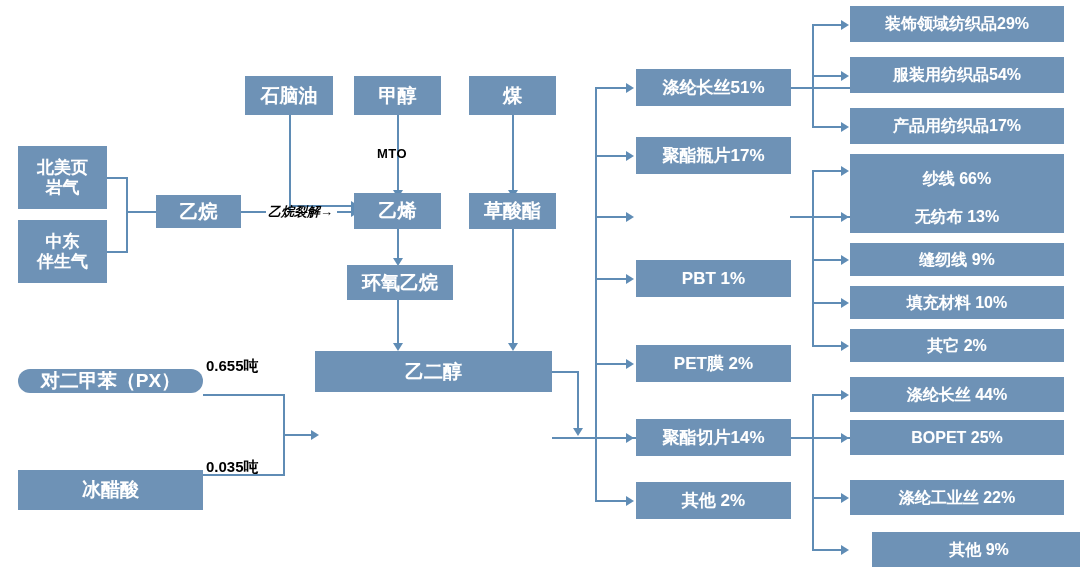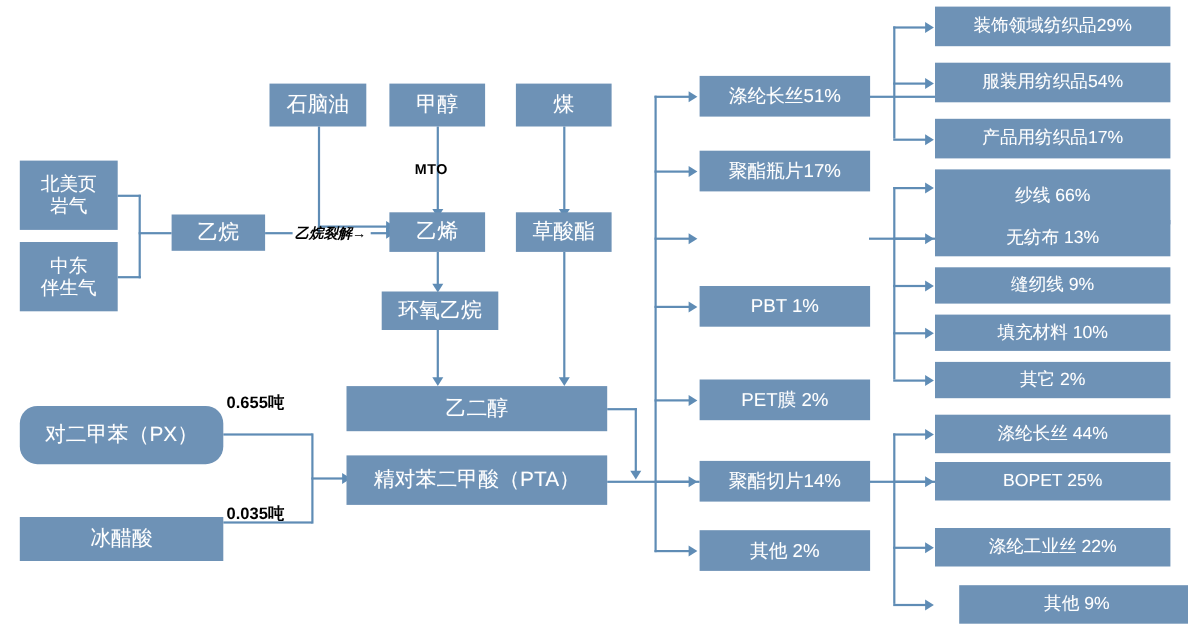--- a/index.html
+++ b/index.html
@@ -10,21 +10,21 @@
     font-family:"Liberation Sans","DejaVu Sans",sans-serif;
     overflow:hidden;
   }
   #stage{position:relative;width:1080px;height:578px;}
 
   
   .node{
     position:absolute;
     background:#6e92b6;
     color:#ffffff;
-    font-weight:normal;
+    font-weight:bold;
     display:flex;
     align-items:center;
     justify-content:center;
     text-align:center;
     line-height:1.12;
     box-sizing:border-box;
     letter-spacing:0px;
     text-shadow:0 0 1px rgba(255,255,255,.25);
   }
   .n-lg{font-size:19px;}
@@ -172,23 +172,22 @@
 
   <div class="node n-lg" style="left:245px;top:76px;width:88px;height:39px;">石脑油</div>
   <div class="node n-lg" style="left:354px;top:76px;width:87px;height:39px;">甲醇</div>
   <div class="node n-lg" style="left:469px;top:76px;width:87px;height:39px;">煤</div>
 
   <div class="node n-lg" style="left:354px;top:193px;width:87px;height:36px;">乙烯</div>
   <div class="node n-lg" style="left:469px;top:193px;width:87px;height:36px;">草酸酯</div>
   <div class="node n-lg" style="left:347px;top:265px;width:106px;height:35px;">环氧乙烷</div>
   <div class="node n-lg" style="left:315px;top:351px;width:237px;height:41px;">乙二醇</div>
 
-  <div class="node n-lg" style="left:18px;top:369px;width:185px;height:53px;border-radius:16px;">对二甲苯（PX）</div>
+  <div class="node n-lg" style="left:18px;top:369px;width:185px;height:24px;border-radius:16px;">对二甲苯（PX）</div>
   <div class="node n-lg" style="left:18px;top:470px;width:185px;height:40px;">冰醋酸</div>
-  <div class="node n-lg" style="left:315px;top:414px;width:237px;height:45px;">精对苯二甲酸（PTA）</div>
 
   <div class="node n-md" style="left:636px;top:69px;width:155px;height:37px;">涤纶长丝51%</div>
   <div class="node n-md" style="left:636px;top:137px;width:155px;height:37px;">聚酯瓶片17%</div>
   <div class="node n-md" style="left:636px;top:260px;width:155px;height:37px;">PBT 1%</div>
   <div class="node n-md" style="left:636px;top:345px;width:155px;height:37px;">PET膜 2%</div>
   <div class="node n-md" style="left:636px;top:419px;width:155px;height:37px;">聚酯切片14%</div>
   <div class="node n-md" style="left:636px;top:482px;width:155px;height:37px;">其他 2%</div>
 
   <div class="node n-sm" style="left:850px;top:6px;width:214px;height:36px;">装饰领域纺织品29%</div>
   <div class="node n-sm" style="left:850px;top:57px;width:214px;height:36px;">服装用纺织品54%</div>

